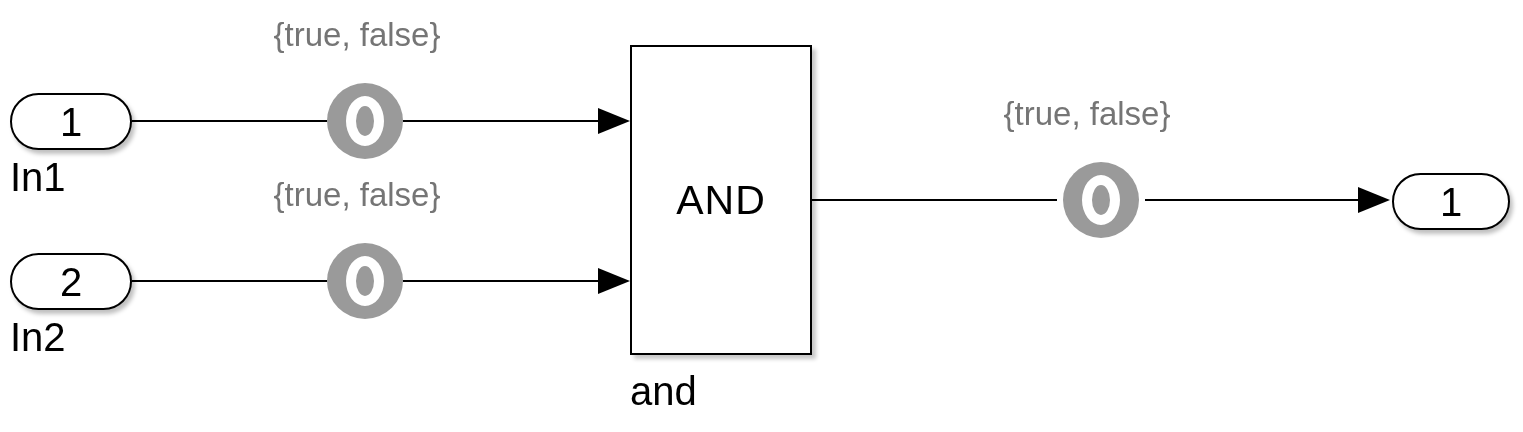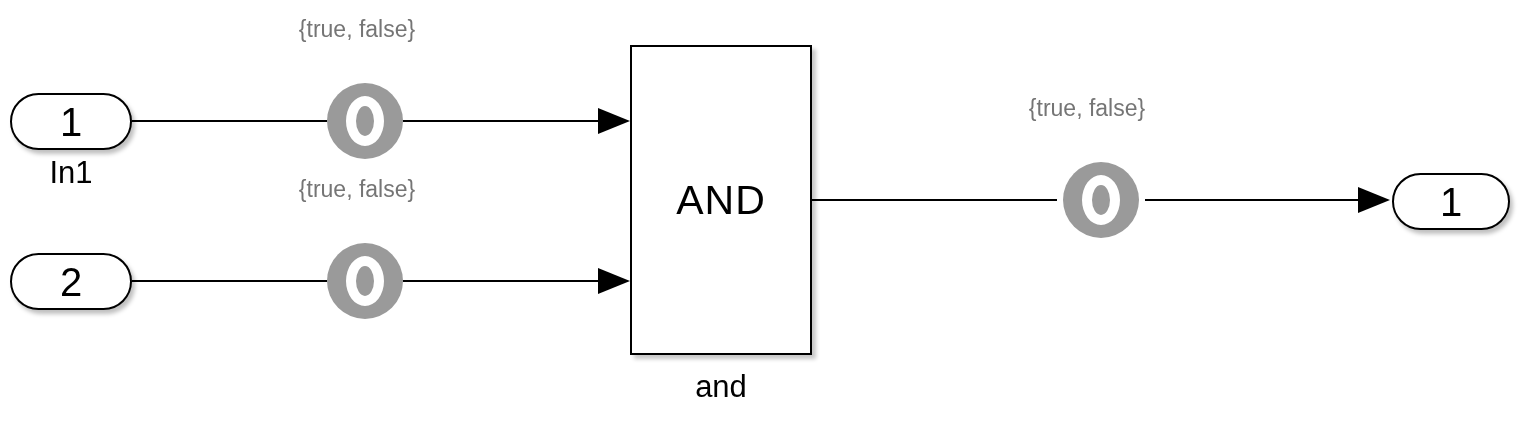--- a/index.html
+++ b/index.html
@@ -30,22 +30,21 @@
     box-shadow: 3px 4px 4px rgba(0,0,0,0.25);
   }
   .pill-num {
     font-size: 40px;
     color: #000000;
     line-height: 1;
   }
   
   .blk-label {
     position: absolute;
-    text-align: center;
-    font-size: 31px;
+    font-size: 40px;
     color: #000000;
     line-height: 1;
     white-space: nowrap;
   }
   
   .and-block {
     position: absolute;
     left: 630px;
     top: 45px;
     width: 182px;
@@ -93,39 +92,40 @@
     width: 38px;
     height: 50px;
     border: 10px solid #ffffff;
     border-radius: 50%;
     box-sizing: border-box;
   }
   
   .sig-label {
     position: absolute;
     transform: translateX(-50%);
-    font-size: 23px;
+    font-size: 33px;
     color: #757575;
     line-height: 1.1;
     white-space: nowrap;
   }
 </style>
 </head>
 <body>
 
 <div class="canvas">
 
   <div class="pill" style="left:10px; top:93px;">
     <span class="pill-num">1</span>
   </div>
   <div class="blk-label" style="left:10px; top:157px; width:122px;">In1</div>
 
   <div class="pill" style="left:10px; top:253px;">
     <span class="pill-num">2</span>
   </div>
+  <div class="blk-label" style="left:10px; top:317px; width:122px;">In2</div>
 
   <div class="hline" style="left:132px; top:120px; width:195px;"></div>
   <div class="hline" style="left:403px; top:120px; width:195px;"></div>
   <div class="arrow" style="left:598px; top:108px;"></div>
 
   <div class="hline" style="left:132px; top:280px; width:195px;"></div>
   <div class="hline" style="left:403px; top:280px; width:195px;"></div>
   <div class="arrow" style="left:598px; top:268px;"></div>
 
   <div class="badge" style="left:327px; top:83px;">

